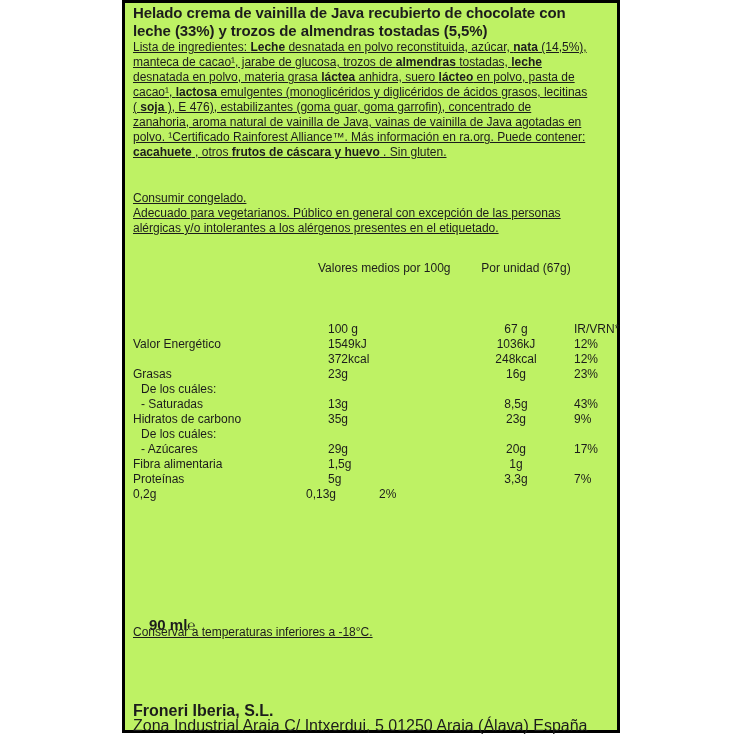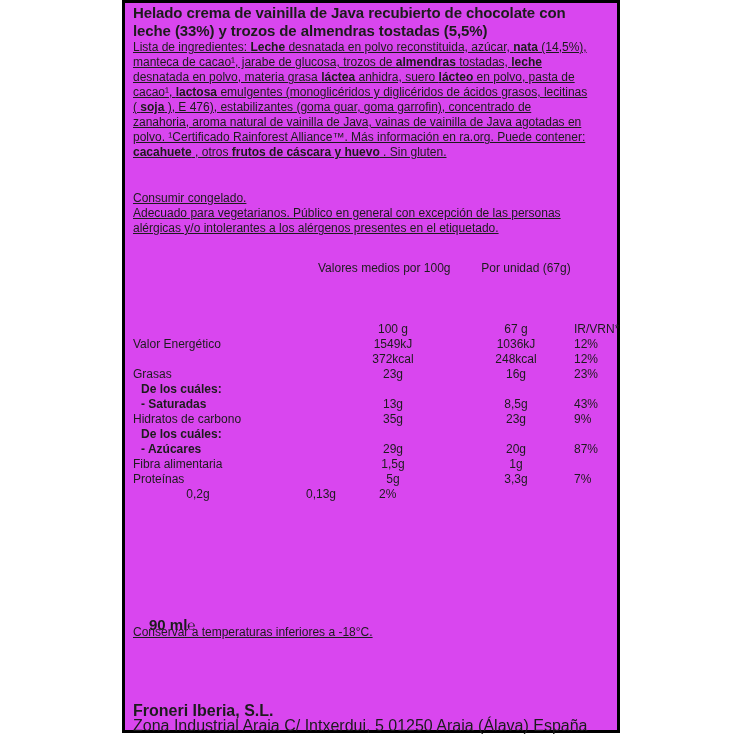--- a/index.html
+++ b/index.html
@@ -8,21 +8,21 @@
     font-family: "Liberation Sans", "DejaVu Sans", sans-serif;
     color: #1c1c1c;
     position: relative;
     overflow: hidden;
   }
   .label-box {
     position: absolute;
     left: 122px; top: 0;
     width: 498px; height: 733px;
     border: 3px solid #000;
-    background: #d946ef;
+    background: #bef264;
   }
   .abs { position: absolute; left: 8px; }
   .title {
     top: 1px; right: 2px;
     font-size: 15px; font-weight: bold;
     line-height: 17.5px;
     letter-spacing: -0.1px;
   }
   .body-text { font-size: 12px; line-height: 15px; text-decoration: underline; }
   .ingredients { top: 37px; width: 456px; }
@@ -35,22 +35,22 @@
   .company  { top: 700px; width: 478px; font-size: 16px; line-height: 15px; }
   .company .name { font-weight: bold; }
 
   
   .nutri-groups { top: 258px; width: 481px; height: 15px; font-size: 12px; }
   .nutri-groups .g100  { position: absolute; left: 185px; width: 130px; text-align: center; white-space: nowrap; }
   .nutri-groups .gunit { position: absolute; left: 318px; width: 150px; text-align: center; white-space: nowrap; }
   .nutri-rows { top: 319px; width: 481px; font-size: 12px; }
   .nrow { display: flex; height: 15px; line-height: 15px; white-space: nowrap; }
   .c-label { width: 195px; overflow: hidden; }
-  .nrow.indent .c-label { padding-left: 8px; font-weight: bold; }
-  .c-100  { width: 130px; text-align: center; }
+  .nrow.indent .c-label { padding-left: 8px; }
+  .c-100  { width: 130px; }
   .c-unit { width: 116px; text-align: center; }
   .c-pct  { width: 30px;  text-align: left; }
   b { font-weight: bold; }
 </style>
 </head>
 <body>
 
 <div class="label-box">
 
   <div class="abs title">
@@ -116,21 +116,21 @@
     <div class="nrow indent">
       <span class="c-label">De los cuáles:</span>
       <span class="c-100"></span>
       <span class="c-unit"></span>
       <span class="c-pct"></span>
     </div>
     <div class="nrow indent">
       <span class="c-label">- Azúcares</span>
       <span class="c-100">29g</span>
       <span class="c-unit">20g</span>
-      <span class="c-pct">87%</span>
+      <span class="c-pct">17%</span>
     </div>
     <div class="nrow">
       <span class="c-label">Fibra alimentaria</span>
       <span class="c-100">1,5g</span>
       <span class="c-unit">1g</span>
       <span class="c-pct"></span>
     </div>
     <div class="nrow">
       <span class="c-label">Proteínas</span>
       <span class="c-100">5g</span>

